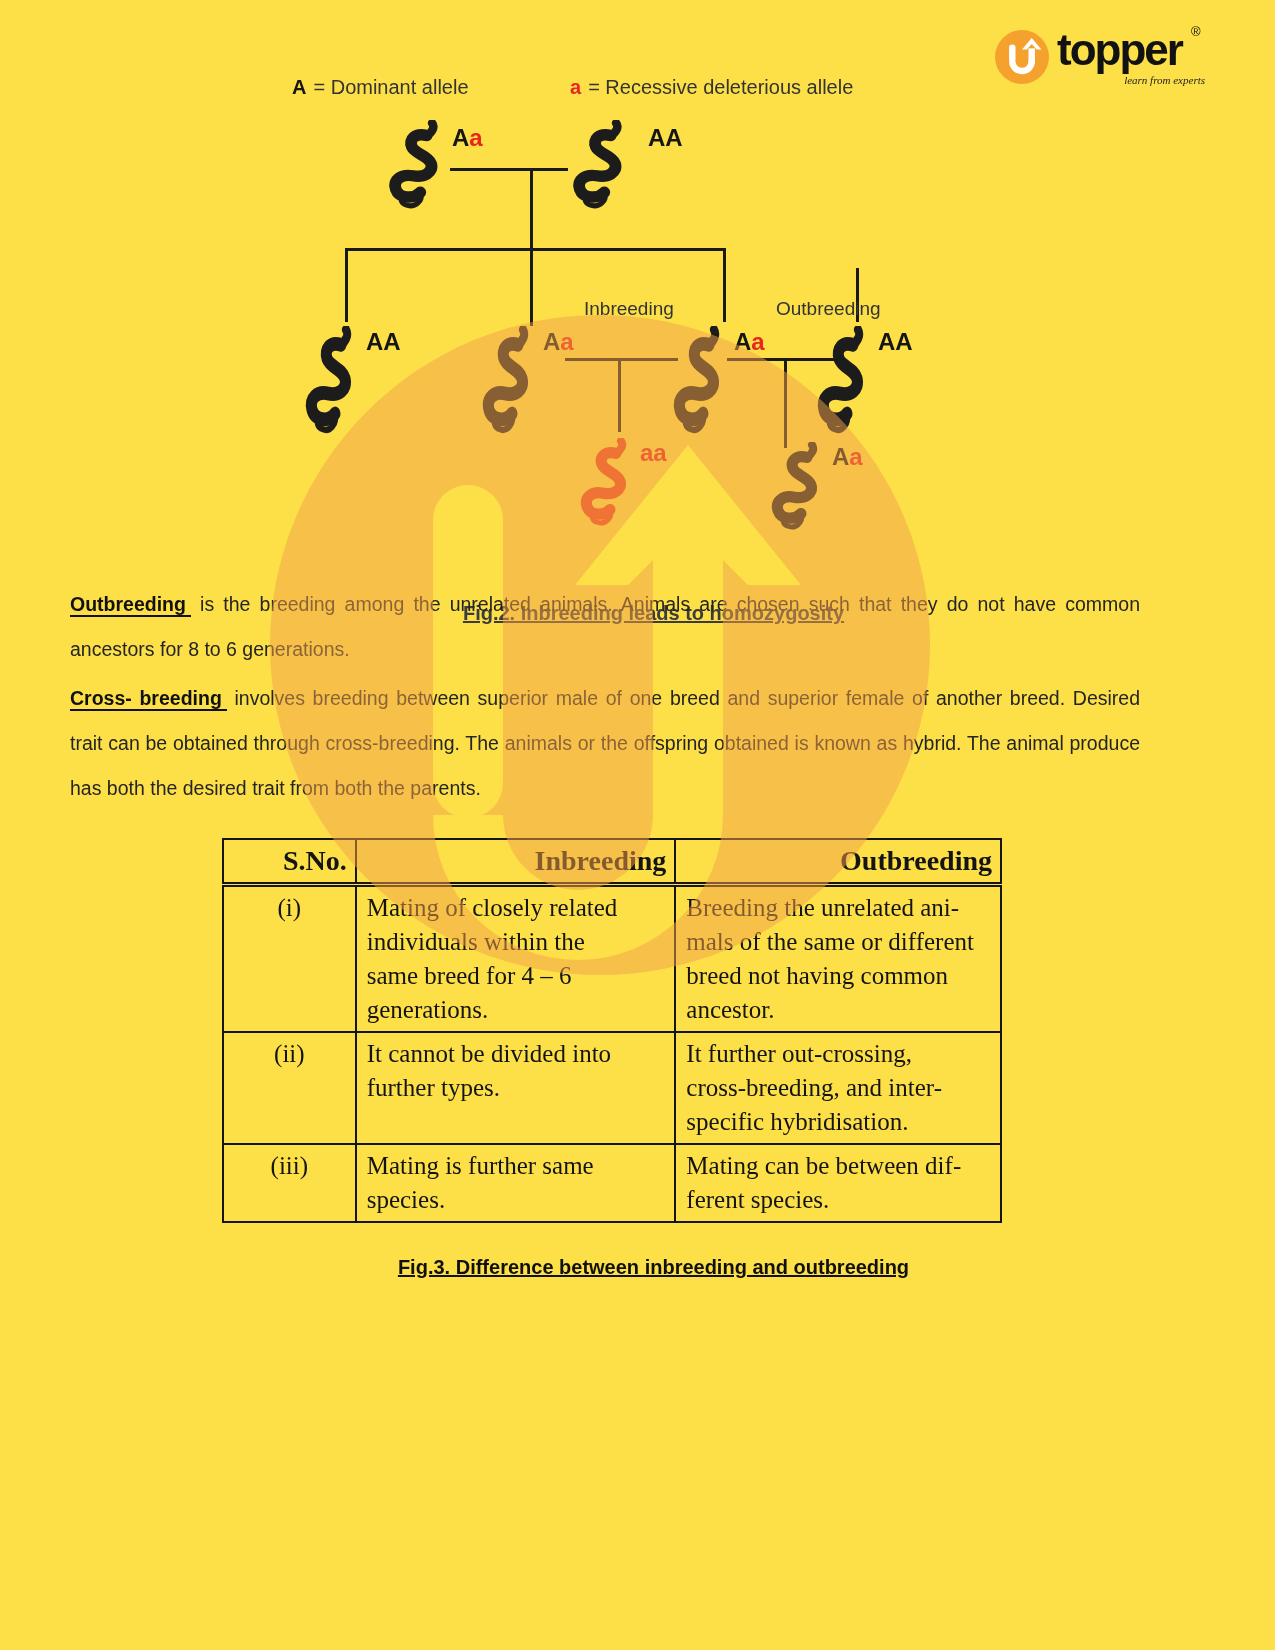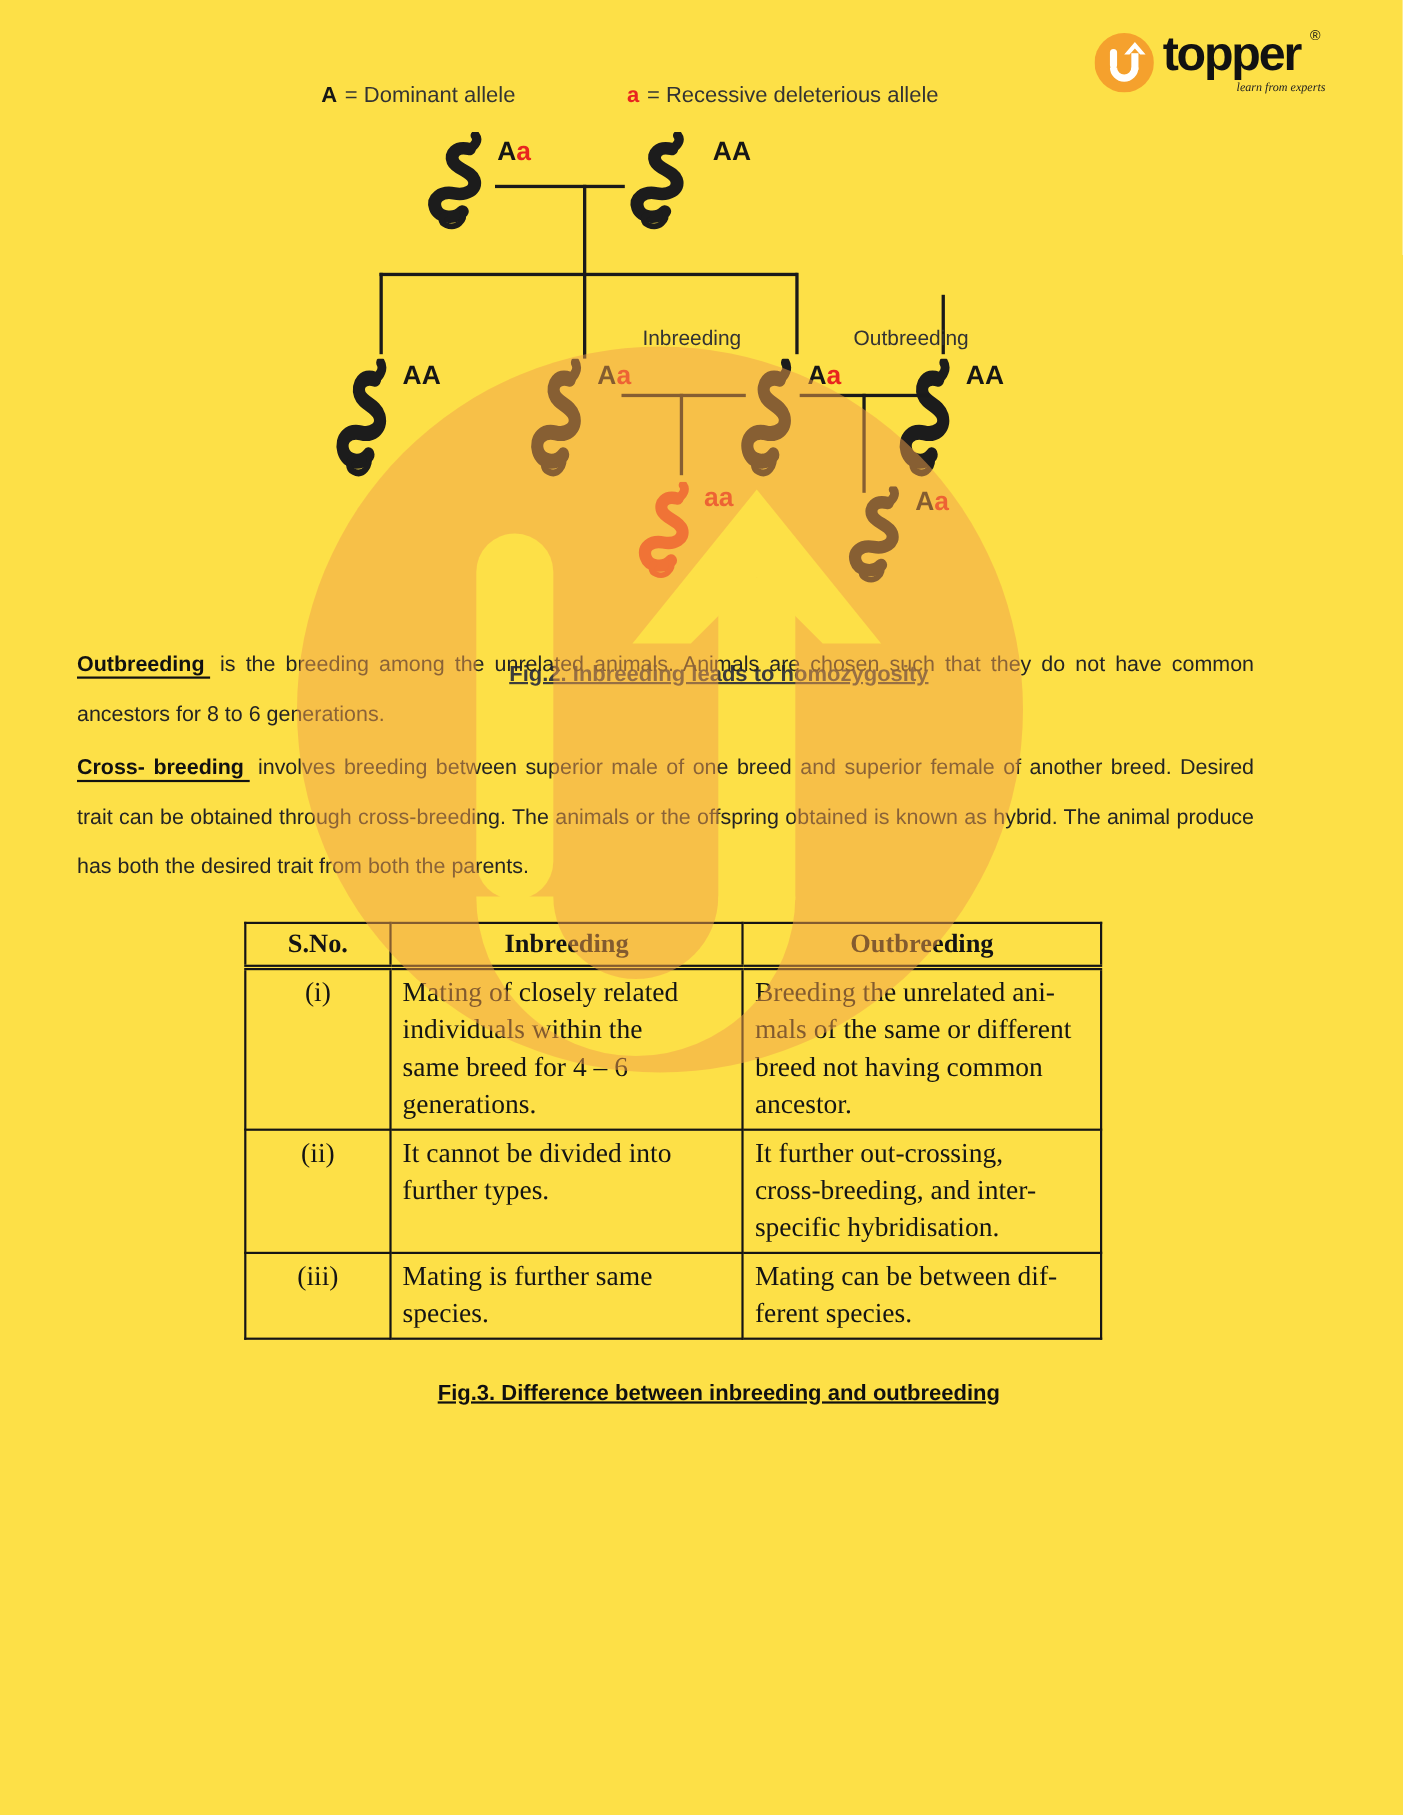--- a/index.html
+++ b/index.html
@@ -43,22 +43,22 @@
         text-align:justify;color:#242424;}
   .p1{top:582px;}
   .p2{top:676px;}
   .p3{top:1356px;line-height:64px;}
   .lead{font-weight:bold;color:#111;border-bottom:2px solid #111;padding-right:5px;}
 
   
   .scan-table{position:absolute;top:838px;left:222px;width:780px;border-collapse:collapse;
               font-family:"Liberation Serif",serif;color:#141414;}
   .scan-table td{border:2px solid #151515;vertical-align:top;padding:4px 10px;}
-  .scan-table .hdr td{border-bottom:5px double #151515;text-align:center;
-                      font-weight:bold;font-size:24px;padding:5px 8px;margin-left:15px;}
+  .scan-table .hdr td{border-bottom:5px double #151515;text-align:right;
+                      font-weight:bold;font-size:28px;padding:5px 8px;margin-left:15px;}
   .scan-table .cell{font-size:25px;line-height:34px;white-space:pre-line;text-align:left;}
   .scan-table .sno{width:118px;text-align:center;font-size:25px;}
   .scan-table .col-in{width:326px;}
   .scan-table .col-out{width:330px;}
 
   
   .watermark{position:absolute;top:0;left:0;width:1275px;height:1650px;
              opacity:0.5;pointer-events:none;}
 </style>
 </head>

